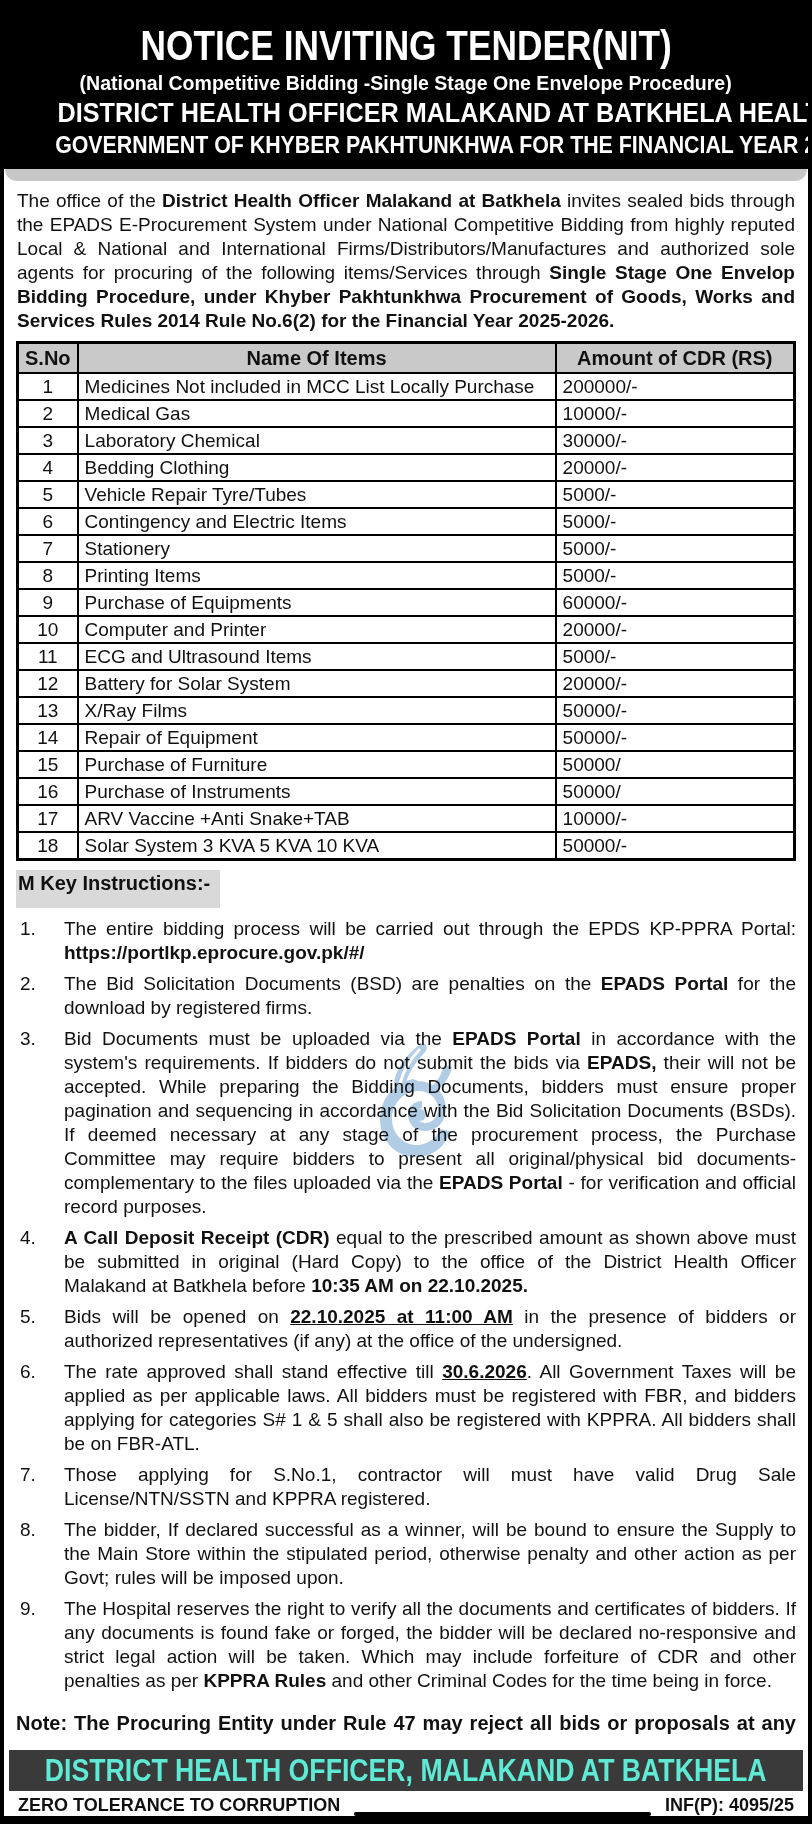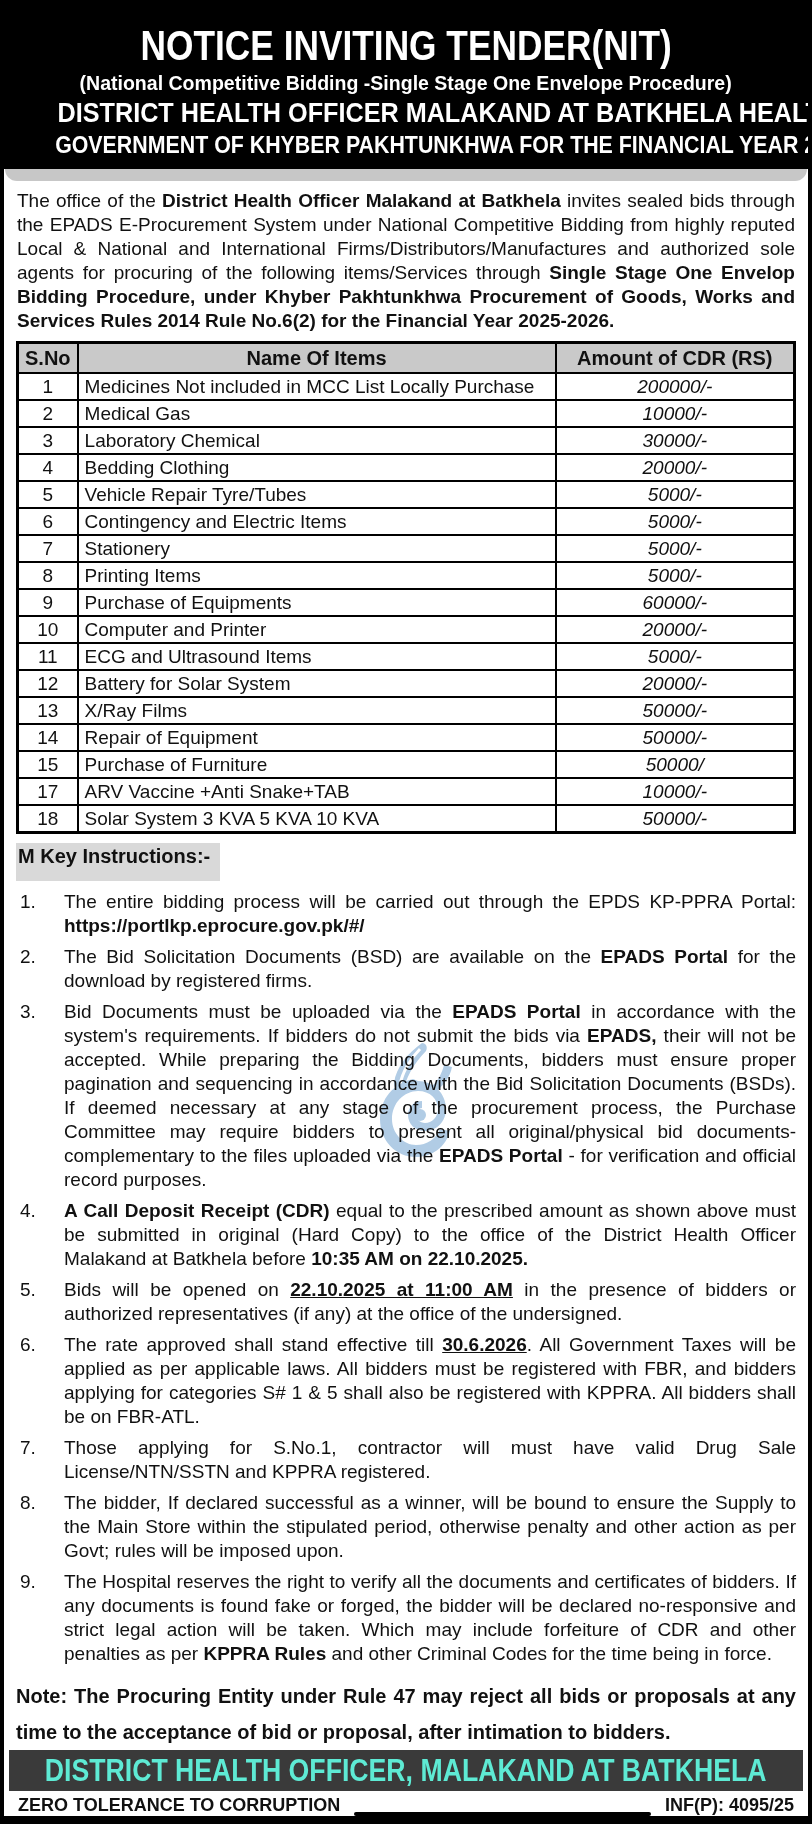--- a/index.html
+++ b/index.html
@@ -27,21 +27,21 @@
   .u { text-decoration:underline; }
   
   table.tender { width:100%; border-collapse:collapse; border:3px solid #000; background:#fff; }
   table.tender th {
     background:#c9c9c9; border:2px solid #000; font-size:20px; font-weight:bold;
     padding:2px 6px; text-align:center; line-height:24px;
   }
   table.tender td { border:2px solid #000; font-size:19px; padding:1px 6px; line-height:23px; background:#fff; }
   td.cell-sno { width:54px; text-align:center; }
   td.cell-item { width:478px; text-align:left; }
-  td.cell-amount { text-align:center;font-style:italic; }
+  td.cell-amount { text-align:left; }
   
   .inst-heading {
     display:inline-block; margin:9px 0 2px; font-size:20px; font-weight:bold;
     background:#d9d9d9; padding:1px 10px 13px 2px; line-height:24px;
   }
   .inst-item { display:flex; margin-top:7px; }
   .inst-num { flex:0 0 48px; font-size:19px; line-height:24px; padding-left:4px; }
   .inst-text { flex:1 1 auto; font-size:19px; line-height:24px; text-align:justify; }
   .note { margin-top:12px; font-size:20px; font-weight:bold; line-height:36px; text-align:justify; }
   
@@ -163,20 +163,25 @@
               <td class="cell-sno">14</td>
               <td class="cell-item">Repair of Equipment</td>
               <td class="cell-amount">50000/-</td>
             </tr>
             <tr>
               <td class="cell-sno">15</td>
               <td class="cell-item">Purchase of Furniture</td>
               <td class="cell-amount">50000/</td>
             </tr>
             <tr>
+              <td class="cell-sno">16</td>
+              <td class="cell-item">Purchase of Instruments</td>
+              <td class="cell-amount">50000/</td>
+            </tr>
+            <tr>
               <td class="cell-sno">17</td>
               <td class="cell-item">ARV Vaccine +Anti Snake+TAB</td>
               <td class="cell-amount">10000/-</td>
             </tr>
             <tr>
               <td class="cell-sno">18</td>
               <td class="cell-item">Solar System 3 KVA 5 KVA 10 KVA</td>
               <td class="cell-amount">50000/-</td>
             </tr>
           </tbody>
@@ -185,21 +190,21 @@
       <div>
         <span class="inst-heading">M Key Instructions:-</span>
       </div>
       <div>
           <div class="inst-item">
             <div class="inst-num">1.</div>
             <div class="inst-text"><span>The entire bidding process will be carried out through the EPDS KP-PPRA Portal: </span><span class="b">https://portlkp.eprocure.gov.pk/#/</span></div>
           </div>
           <div class="inst-item">
             <div class="inst-num">2.</div>
-            <div class="inst-text"><span>The Bid Solicitation Documents (BSD) are available on the </span><span class="b">EPADS Portal</span><span> for the download by registered firms.</span></div>
+            <div class="inst-text"><span>The Bid Solicitation Documents (BSD) are penalties on the </span><span class="b">EPADS Portal</span><span> for the download by registered firms.</span></div>
           </div>
           <div class="inst-item">
             <div class="inst-num">3.</div>
             <div class="inst-text"><span>Bid Documents must be uploaded via the </span><span class="b">EPADS Portal</span><span> in accordance with the system's requirements. If bidders do not submit the bids via </span><span class="b">EPADS,</span><span> their will not be accepted. While preparing the Bidding Documents, bidders must ensure proper pagination and sequencing in accordance with the Bid Solicitation Documents (BSDs). If deemed necessary at any stage of the procurement process, the Purchase Committee may require bidders to present all original/physical bid documents- complementary to the files uploaded via the </span><span class="b">EPADS Portal</span><span> - for verification and official record purposes.</span></div>
           </div>
           <div class="inst-item">
             <div class="inst-num">4.</div>
             <div class="inst-text"><span class="b">A Call Deposit Receipt (CDR)</span><span> equal to the prescribed amount as shown above must be submitted in original (Hard Copy) to the office of the District Health Officer Malakand at Batkhela before </span><span class="b">10:35 AM on 22.10.2025.</span></div>
           </div>
           <div class="inst-item">

